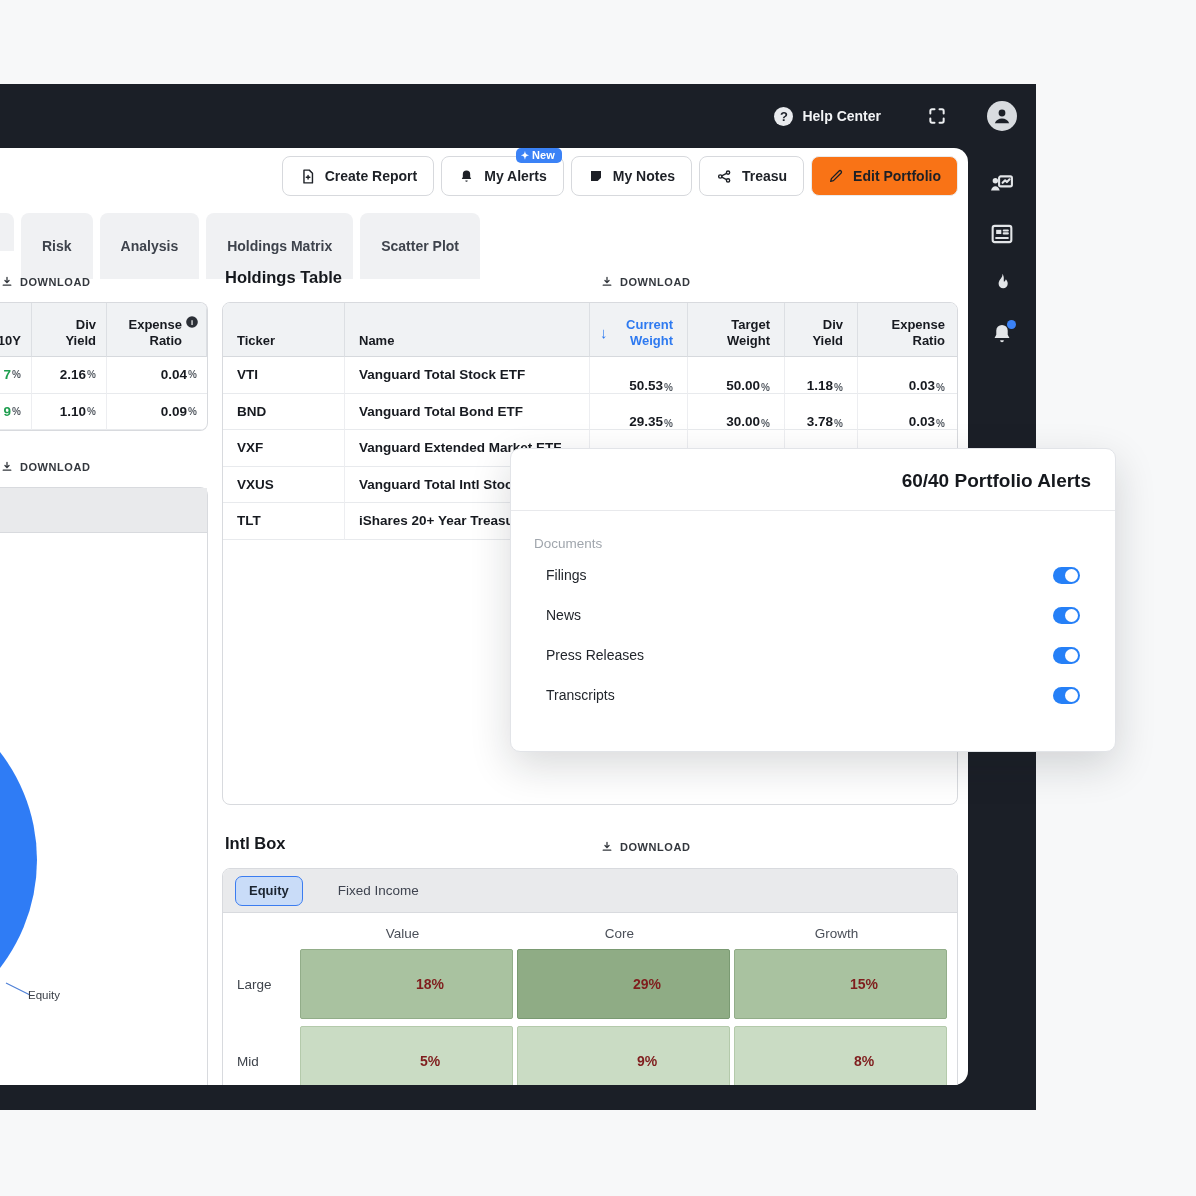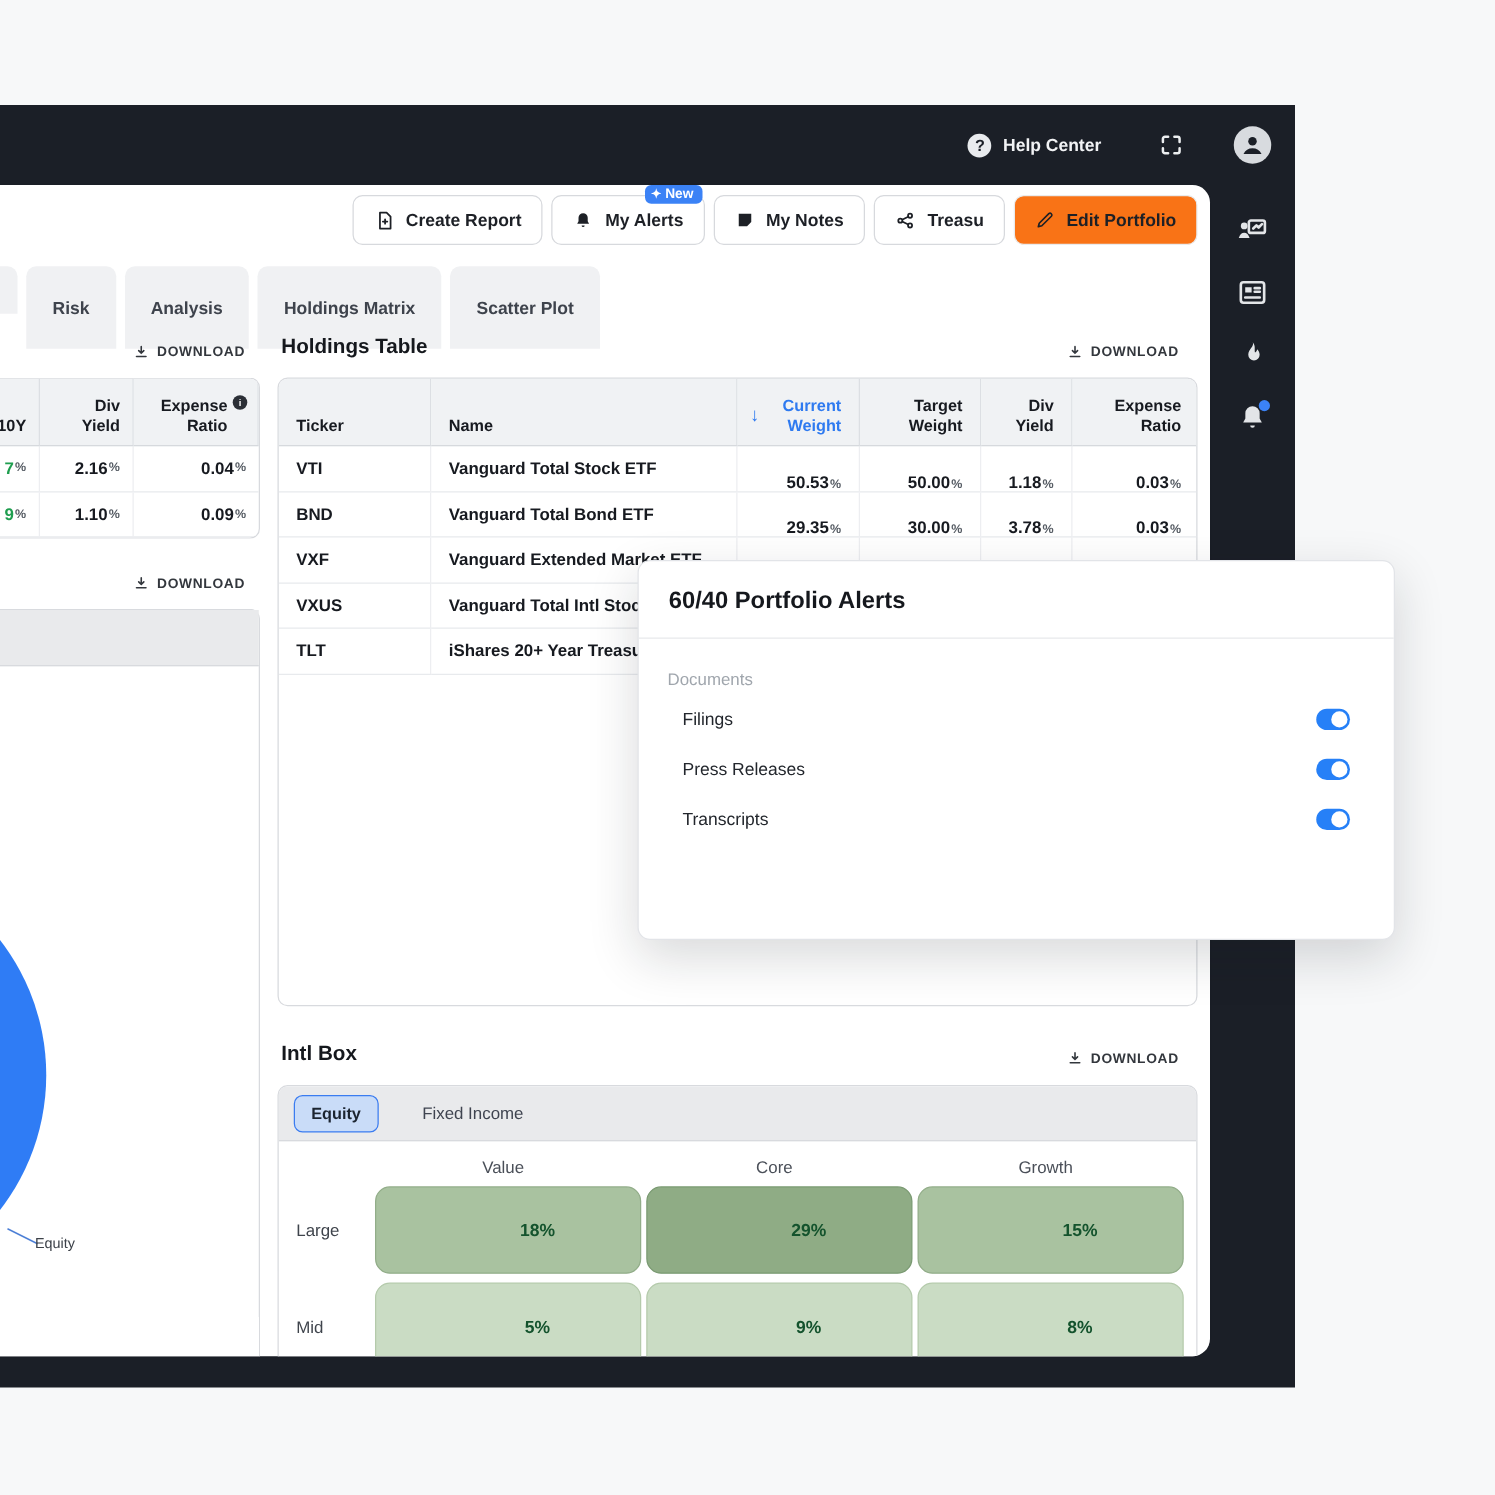--- a/index.html
+++ b/index.html
@@ -36,21 +36,21 @@
              border-radius:5px;padding:1px 7px 2px 5px;display:flex;align-items:center;gap:3px;z-index:3;}
   .sparkle{font-size:10px;}
 
   
   .tabs{position:absolute;left:-12px;top:65px;display:flex;gap:7px;}
   .tab{height:38px;padding:14px 21px;background:#f0f1f3;border-radius:8px 8px 0 0;display:flex;align-items:center;
        font-size:14px;font-weight:700;color:#3e434c;cursor:pointer;white-space:nowrap;}
   .tab.stub{width:26px;padding:0;}
 
   
-  .dl-row{position:absolute;display:flex;justify-content:flex-end;align-items:center;height:18px;}
+  .dl-row{position:absolute;display:flex;align-items:center;height:18px;}
   .dl{display:flex;align-items:center;gap:6px;font-size:11px;font-weight:700;letter-spacing:0.05em;color:#33373d;cursor:pointer;}
 
   
   .sec-title{position:absolute;font-size:16.5px;font-weight:700;color:#15181d;}
 
   
   .card{position:absolute;background:#fff;border:1px solid #d8dade;border-radius:8px;overflow:hidden;box-sizing:border-box;}
 
   
   .mini-grid{display:grid;grid-template-columns:52px 75px 100px;}
@@ -87,31 +87,31 @@
 
   
   .sb-toolbar{height:43px;background:#e9eaec;border-bottom:1px solid #d8dade;display:flex;align-items:center;gap:22px;padding-left:12px;}
   .pill{height:28px;padding:0 13px;display:flex;align-items:center;border-radius:7px;font-size:13px;font-weight:700;cursor:pointer;}
   .pill.active{background:#c9dcf8;border:1.5px solid #3b7cf0;color:#1b2430;}
   .pill.idle{color:#3f4450;font-weight:400;font-size:13.5px;}
   .sb-cols{display:flex;margin-left:73px;margin-top:13px;gap:4px;}
   .sb-cols span{width:213px;text-align:center;font-size:13.5px;color:#4a4f58;}
   .sb-grid{display:grid;grid-template-columns:73px 213px 213px 213px;gap:7px 4px;margin-top:8px;}
   .sb-rowlab{display:flex;align-items:center;padding-left:14px;font-size:13.5px;color:#3f444c;}
-  .sb-cell{height:70px;display:flex;align-items:center;justify-content:center;font-size:14px;font-weight:700;color:#14532d;
-           border-radius:12px;box-sizing:border-box;padding-left:47px;}
+  .sb-cell{height:70px;display:flex;align-items:center;justify-content:center;font-size:14px;font-weight:700;color:#7f1d1d;
+           border-radius:2px;box-sizing:border-box;padding-left:47px;}
   .g-med{background:#a9c2a0;border:1px solid #92ad89;}
   .g-dark{background:#8fac85;border:1px solid #7a9a72;}
   .g-light{background:#cadcc4;border:1px solid #b4caab;}
 
   
   .modal{left:510px;top:448px;width:606px;height:304px;background:#fff;border:1px solid #e2e4e8;border-radius:10px;
          box-shadow:0 14px 40px rgba(20,24,34,0.16);z-index:10;box-sizing:border-box;}
   .modal-title{padding:21px 24px 0 24px;font-size:19px;font-weight:700;color:#15181d;}
-  .modal-head{height:62px;border-bottom:1px solid #e8e9ec;box-sizing:border-box;}
+  .modal-head{height:62px;border-bottom:1px solid #e8e9ec;box-sizing:border-box;text-align:right;}
   .modal-section{margin:25px 0 4px 23px;font-size:13.5px;color:#a0a6ad;}
   .toggle-row{display:flex;align-items:center;justify-content:space-between;height:40px;margin:0 35px;cursor:pointer;}
   .toggle-row .lbl{font-size:14px;color:#22262c;}
   .toggle{width:27px;height:17px;border-radius:9px;background:#2680f7;position:relative;flex:none;}
   .knob{position:absolute;right:2px;top:2px;width:13px;height:13px;border-radius:50%;background:#fff;}
 </style>
 </head>
 <body>
 
 <div class="abs app-dark"></div>
@@ -393,20 +393,26 @@
     <div class="modal-title">60/40 Portfolio Alerts</div>
   </div>
   <div class="modal-section">Documents</div>
   <div class="toggle-row">
     <span class="lbl">Filings</span>
     <span class="toggle">
         <span class="knob"></span>
       </span>
   </div>
   <div class="toggle-row">
+    <span class="lbl">News</span>
+    <span class="toggle">
+        <span class="knob"></span>
+      </span>
+  </div>
+  <div class="toggle-row">
     <span class="lbl">Press Releases</span>
     <span class="toggle">
         <span class="knob"></span>
       </span>
   </div>
   <div class="toggle-row">
     <span class="lbl">Transcripts</span>
     <span class="toggle">
         <span class="knob"></span>
       </span>

